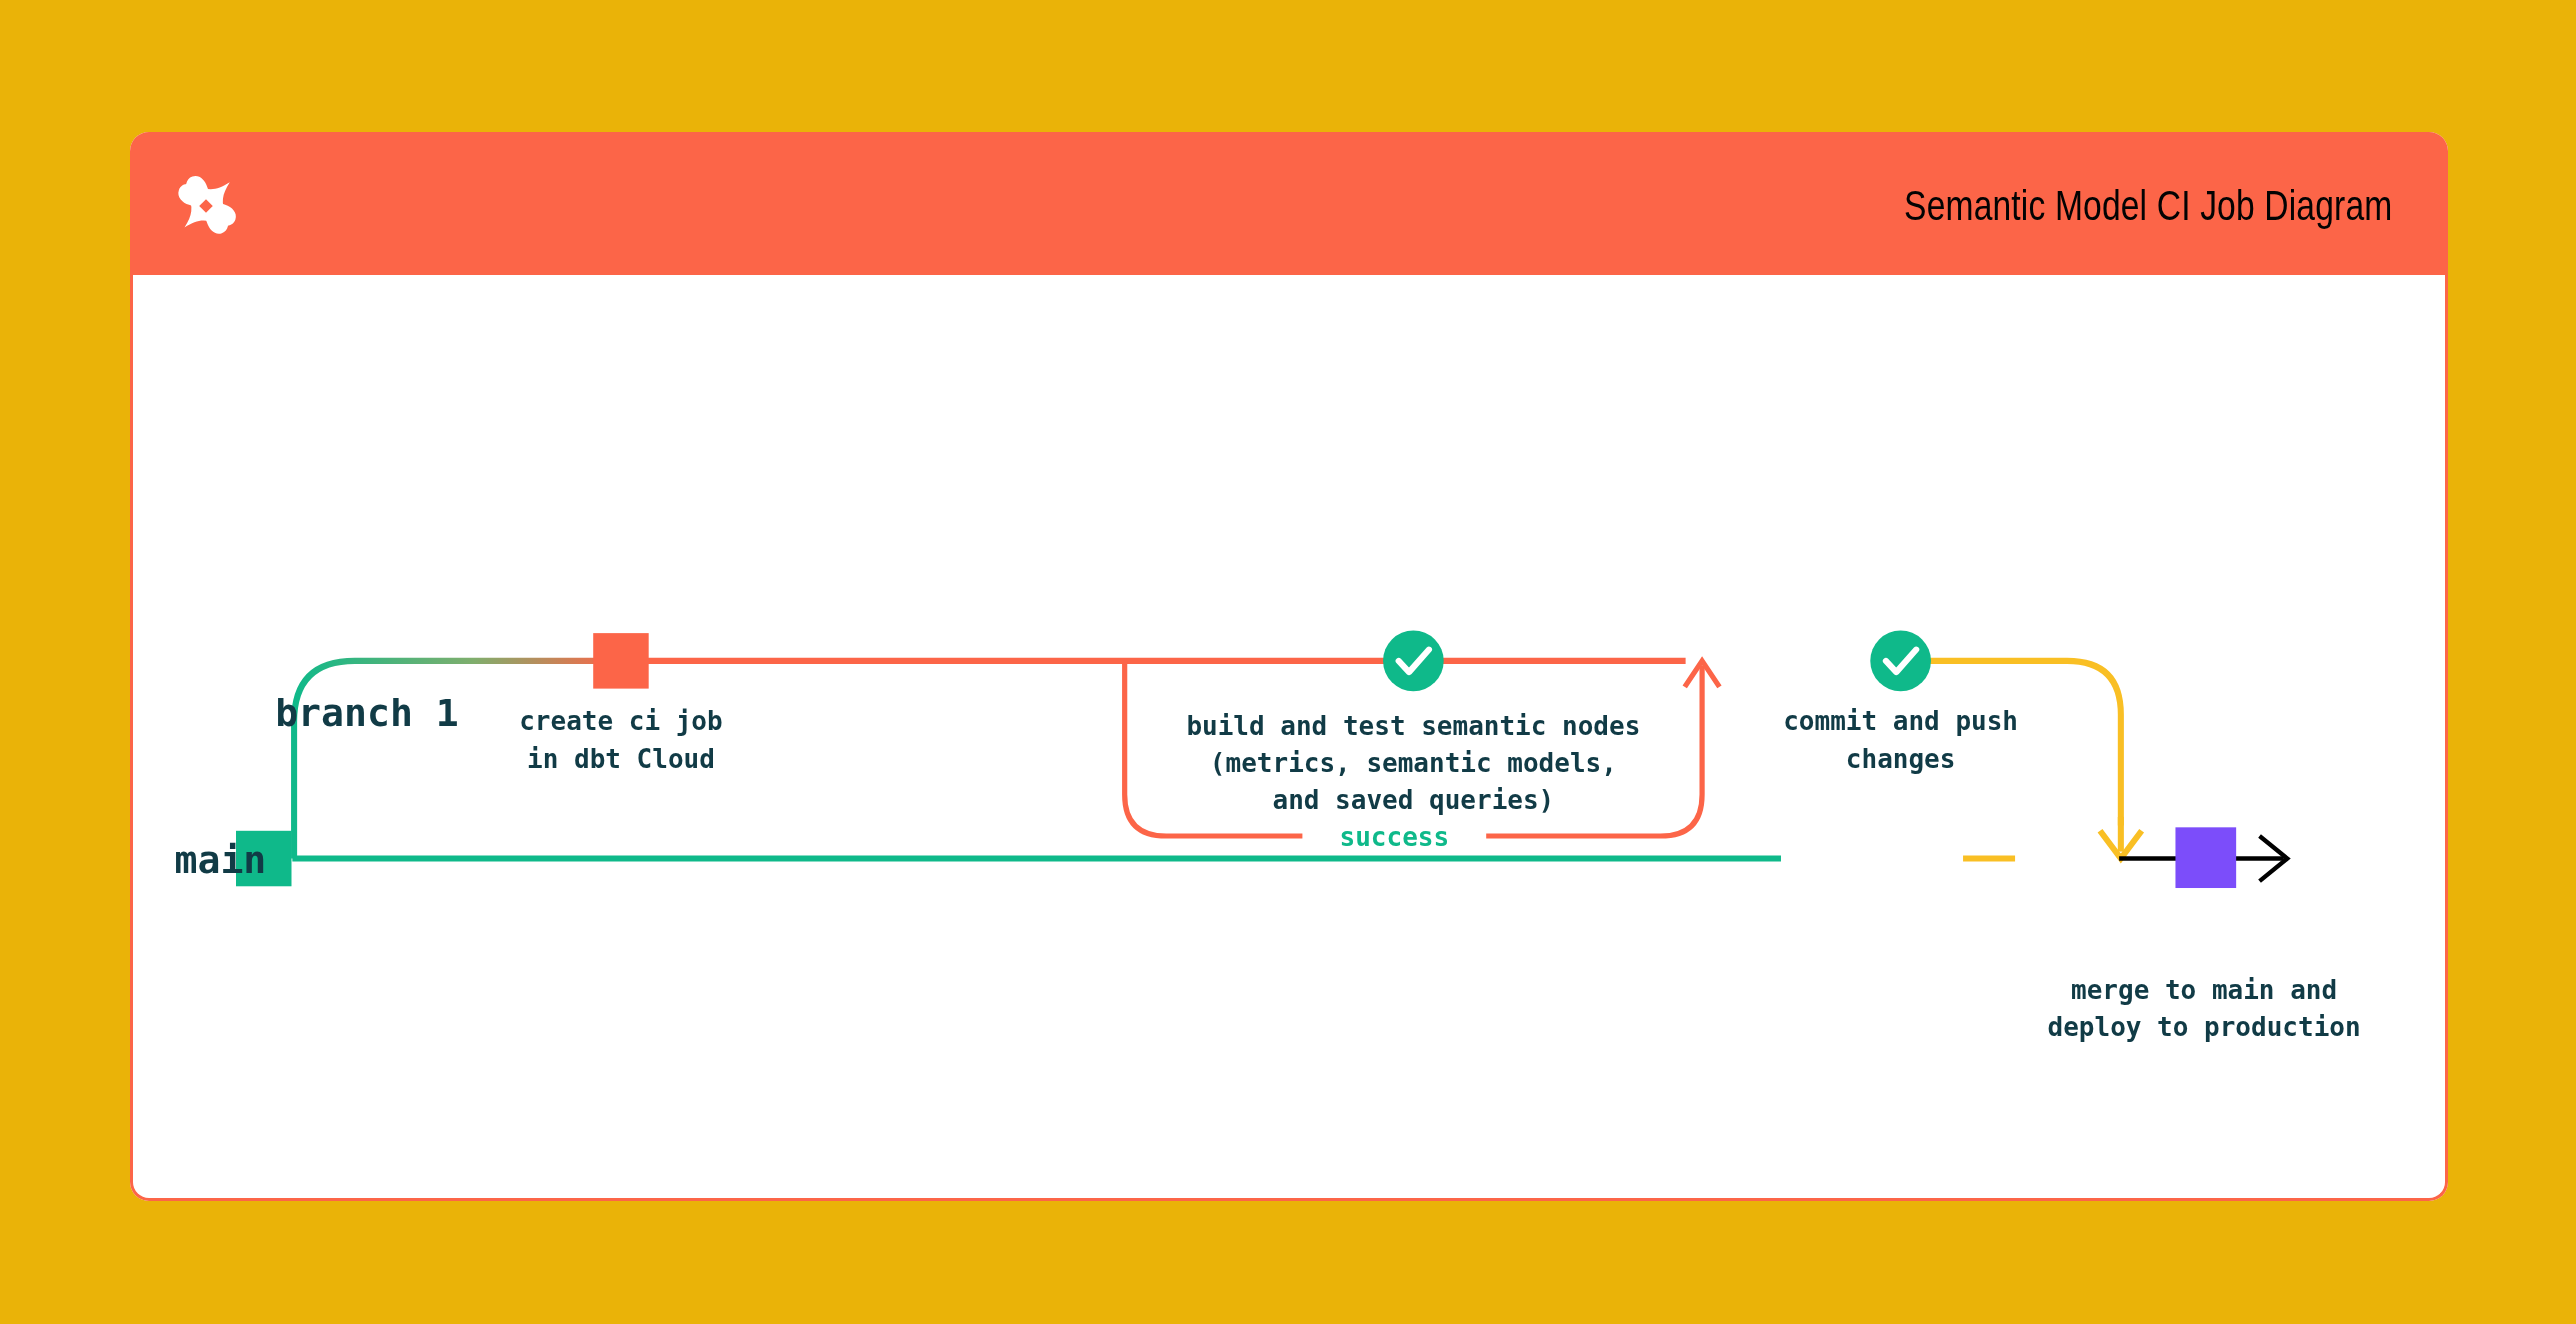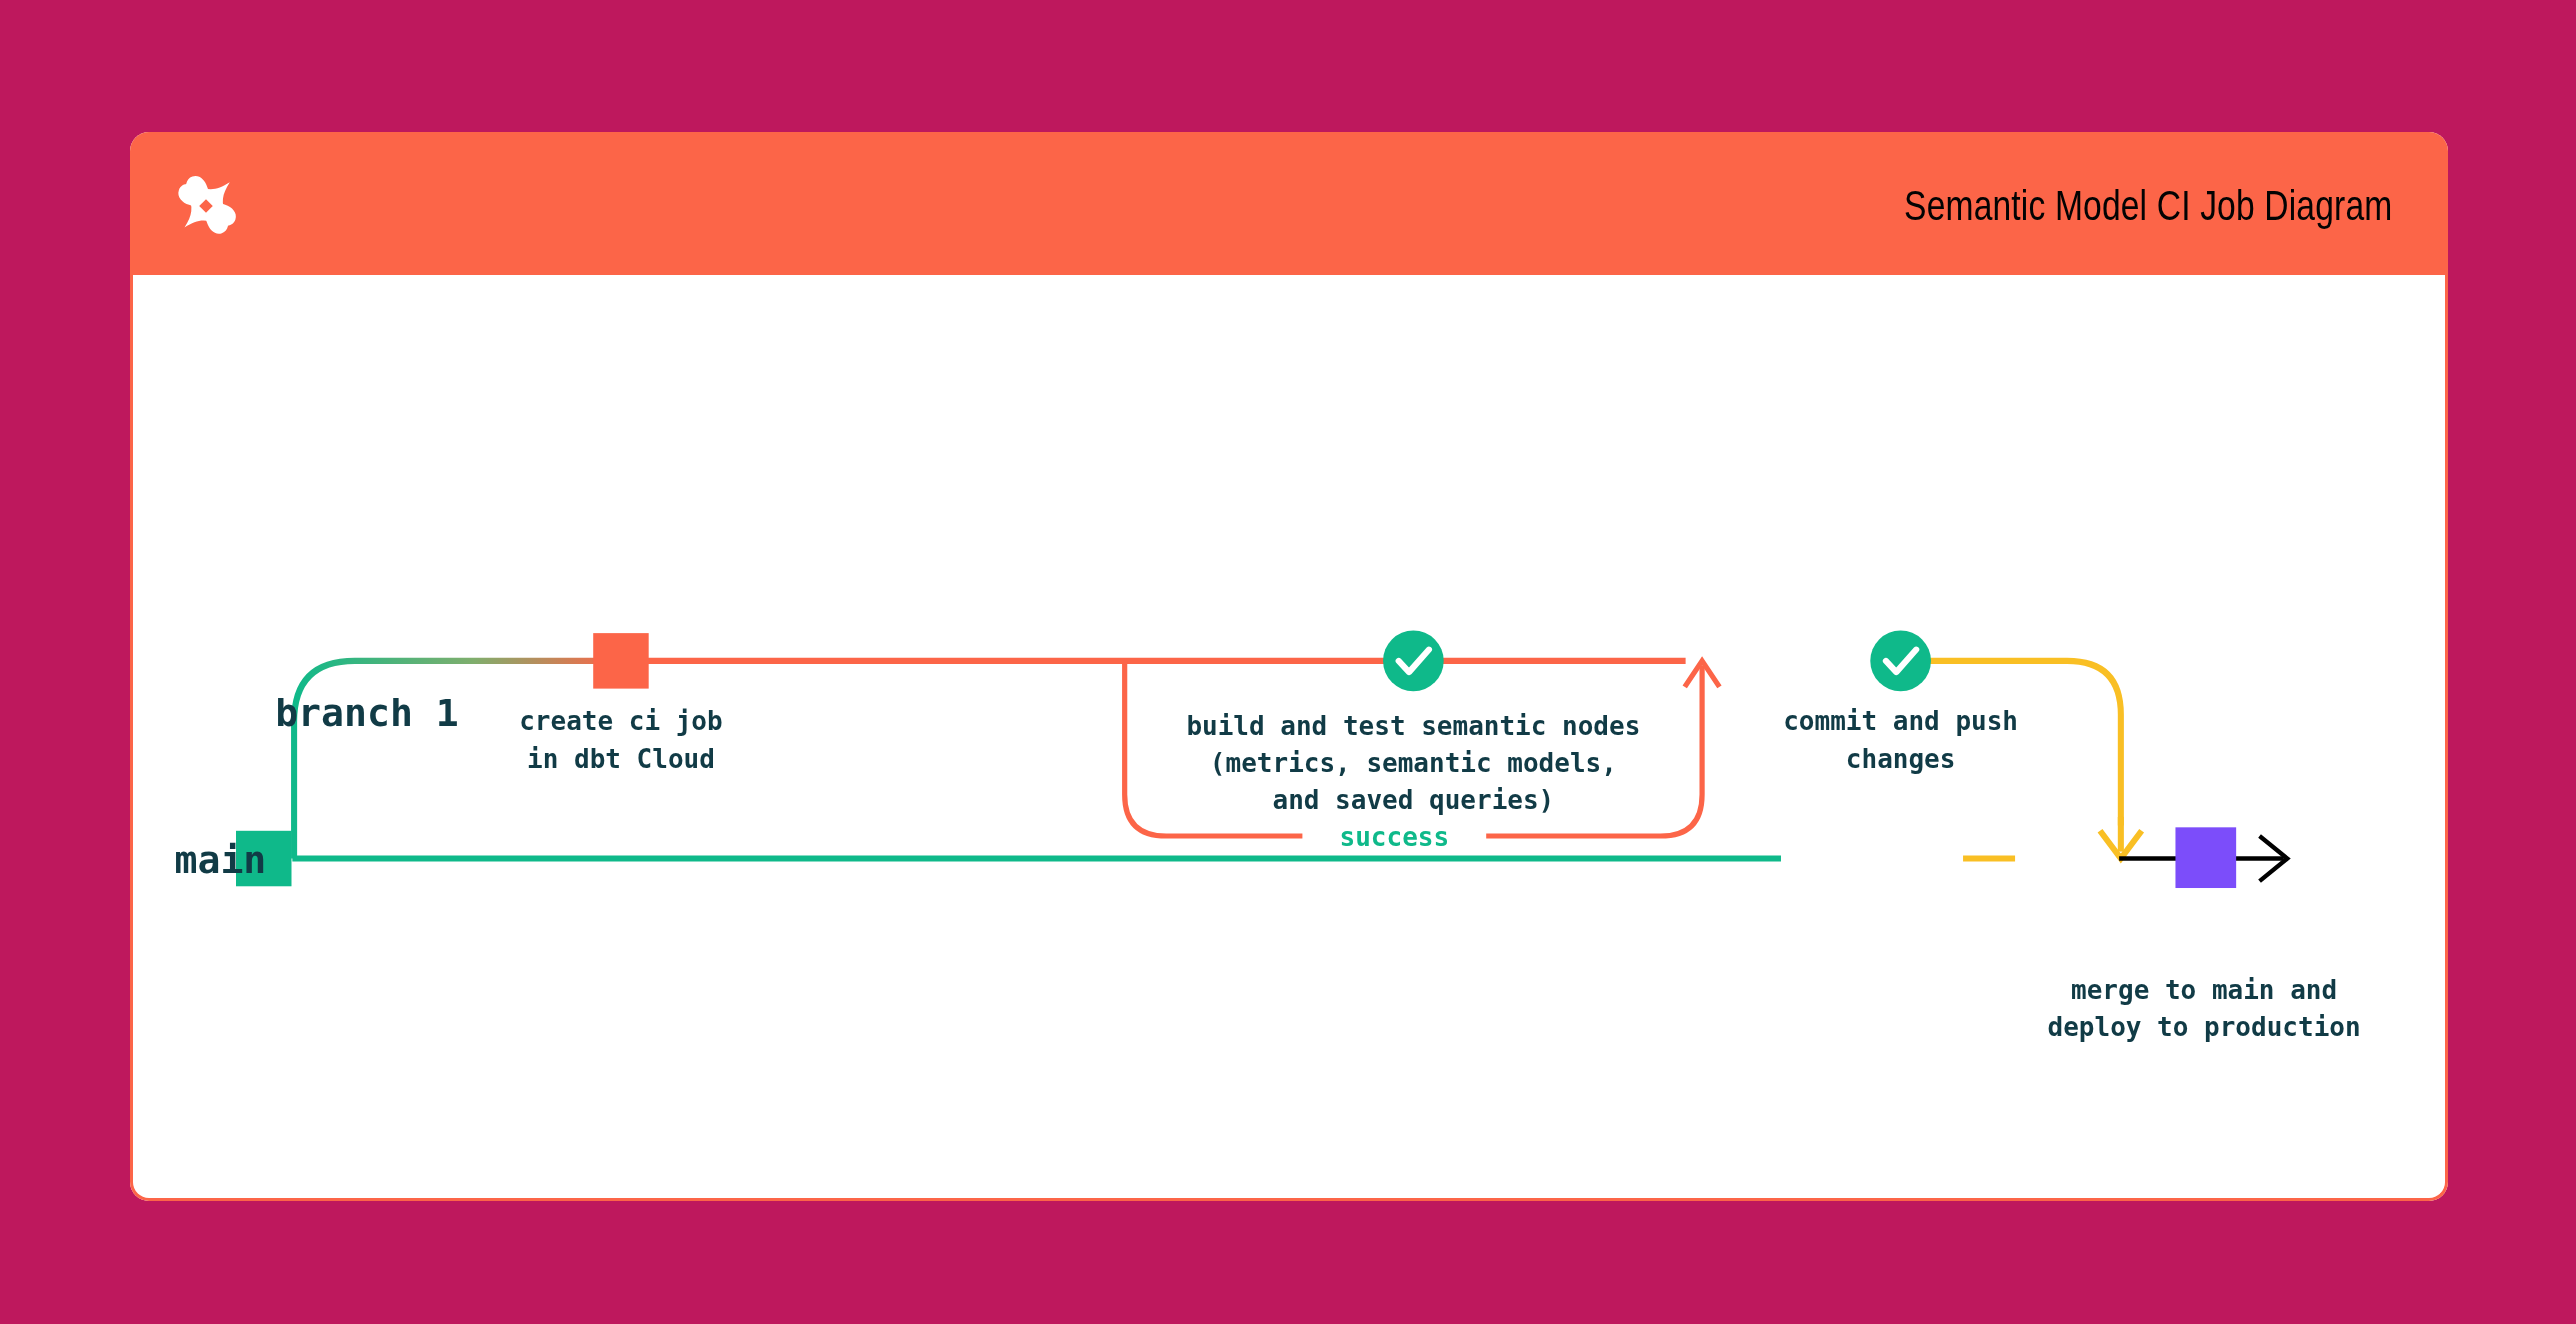--- a/index.html
+++ b/index.html
@@ -7,21 +7,21 @@
     width: 2576px;
     height: 1324px;
     background: #ffffff;
     font-family: "DejaVu Sans", sans-serif;
     overflow: hidden;
   }
   .page {
     position: relative;
     width: 2576px;
     height: 1324px;
-    background: #be185d;
+    background: #eab308;
   }
   
   .card {
     position: absolute;
     left: 130px;
     top: 132px;
     width: 2318px;
     height: 1069px;
     border-radius: 19px;
     background: #ffffff;

